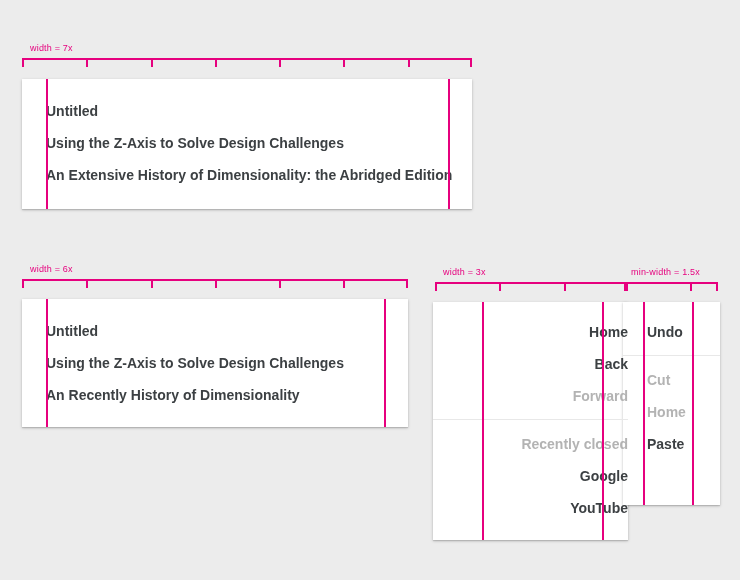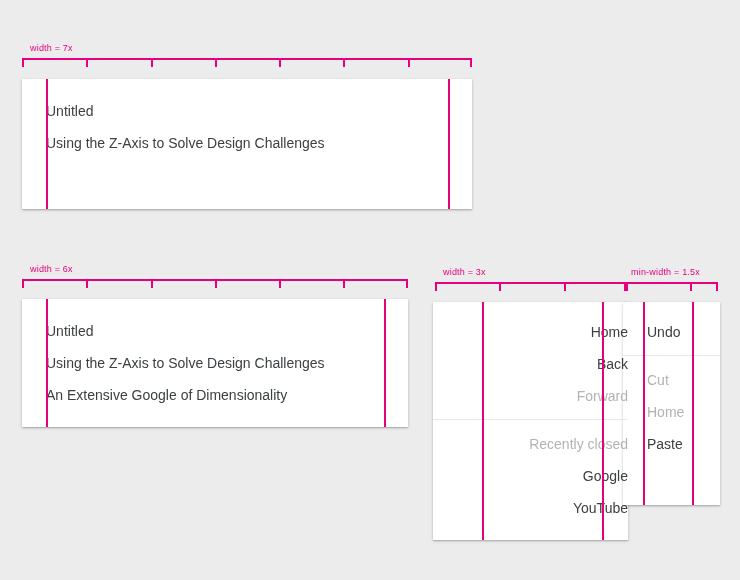--- a/index.html
+++ b/index.html
@@ -70,20 +70,21 @@
     z-index: 2;
   }
   .menu-item {
     font-size: 14px;
     color: #3c4043;
     line-height: 32px;
     height: 32px;
     white-space: nowrap;
     padding-left: 24px;
     box-sizing: border-box;
+    font-weight: bold;
   }
   .menu-item.disabled {
     color: #b3b3b3;
   }
   .menu-divider {
     height: 1px;
     background: #e8e8e8;
     margin: 7px 0 8px 0;
   }
 </style>
@@ -100,41 +101,42 @@
     <div class="ruler-tick" style="left:319.4px;"></div>
     <div class="ruler-tick" style="left:383.7px;"></div>
   </div>
 
   <div class="card" style="left:22px; top:79px; width:450px; height:130px;">
     <div class="guide" style="left:24px;"></div>
     <div class="guide" style="left:426px;"></div>
     <div class="menu-list" style="top:16px;">
       <div class="menu-item">Untitled</div>
       <div class="menu-item">Using the Z-Axis to Solve Design Challenges</div>
+      <div class="menu-item">An Extensive History of Dimensionality: the Abridged Edition</div>
     </div>
   </div>
 </div>
 
 <div class="spec-group" style="left:0; top:0; width:420px; height:440px;">
   <div class="ruler-label" style="left:30px; top:264px;">width = 6x</div>
   <div class="ruler" style="left:22px; top:279px; width:386px; height:9px;">
     <div class="ruler-tick" style="left:62.3px;"></div>
     <div class="ruler-tick" style="left:126.6px;"></div>
     <div class="ruler-tick" style="left:190.9px;"></div>
     <div class="ruler-tick" style="left:255.1px;"></div>
     <div class="ruler-tick" style="left:319.4px;"></div>
   </div>
 
   <div class="card" style="left:22px; top:299px; width:386px; height:128px;">
     <div class="guide" style="left:24px;"></div>
     <div class="guide" style="left:362px;"></div>
     <div class="menu-list" style="top:16px;">
       <div class="menu-item">Untitled</div>
       <div class="menu-item">Using the Z-Axis to Solve Design Challenges</div>
-      <div class="menu-item">An Extensive Google of Dimensionality</div>
+      <div class="menu-item">An Recently History of Dimensionality</div>
     </div>
   </div>
 </div>
 
 <div class="spec-group" style="left:16px; top:0; width:620px; height:550px;">
   <div class="ruler-label" style="left:427px; top:267px;">width = 3x</div>
   <div class="ruler" style="left:419px; top:282px; width:191px; height:9px;">
     <div class="ruler-tick" style="left:62.3px;"></div>
     <div class="ruler-tick" style="left:126.6px;"></div>
   </div>

